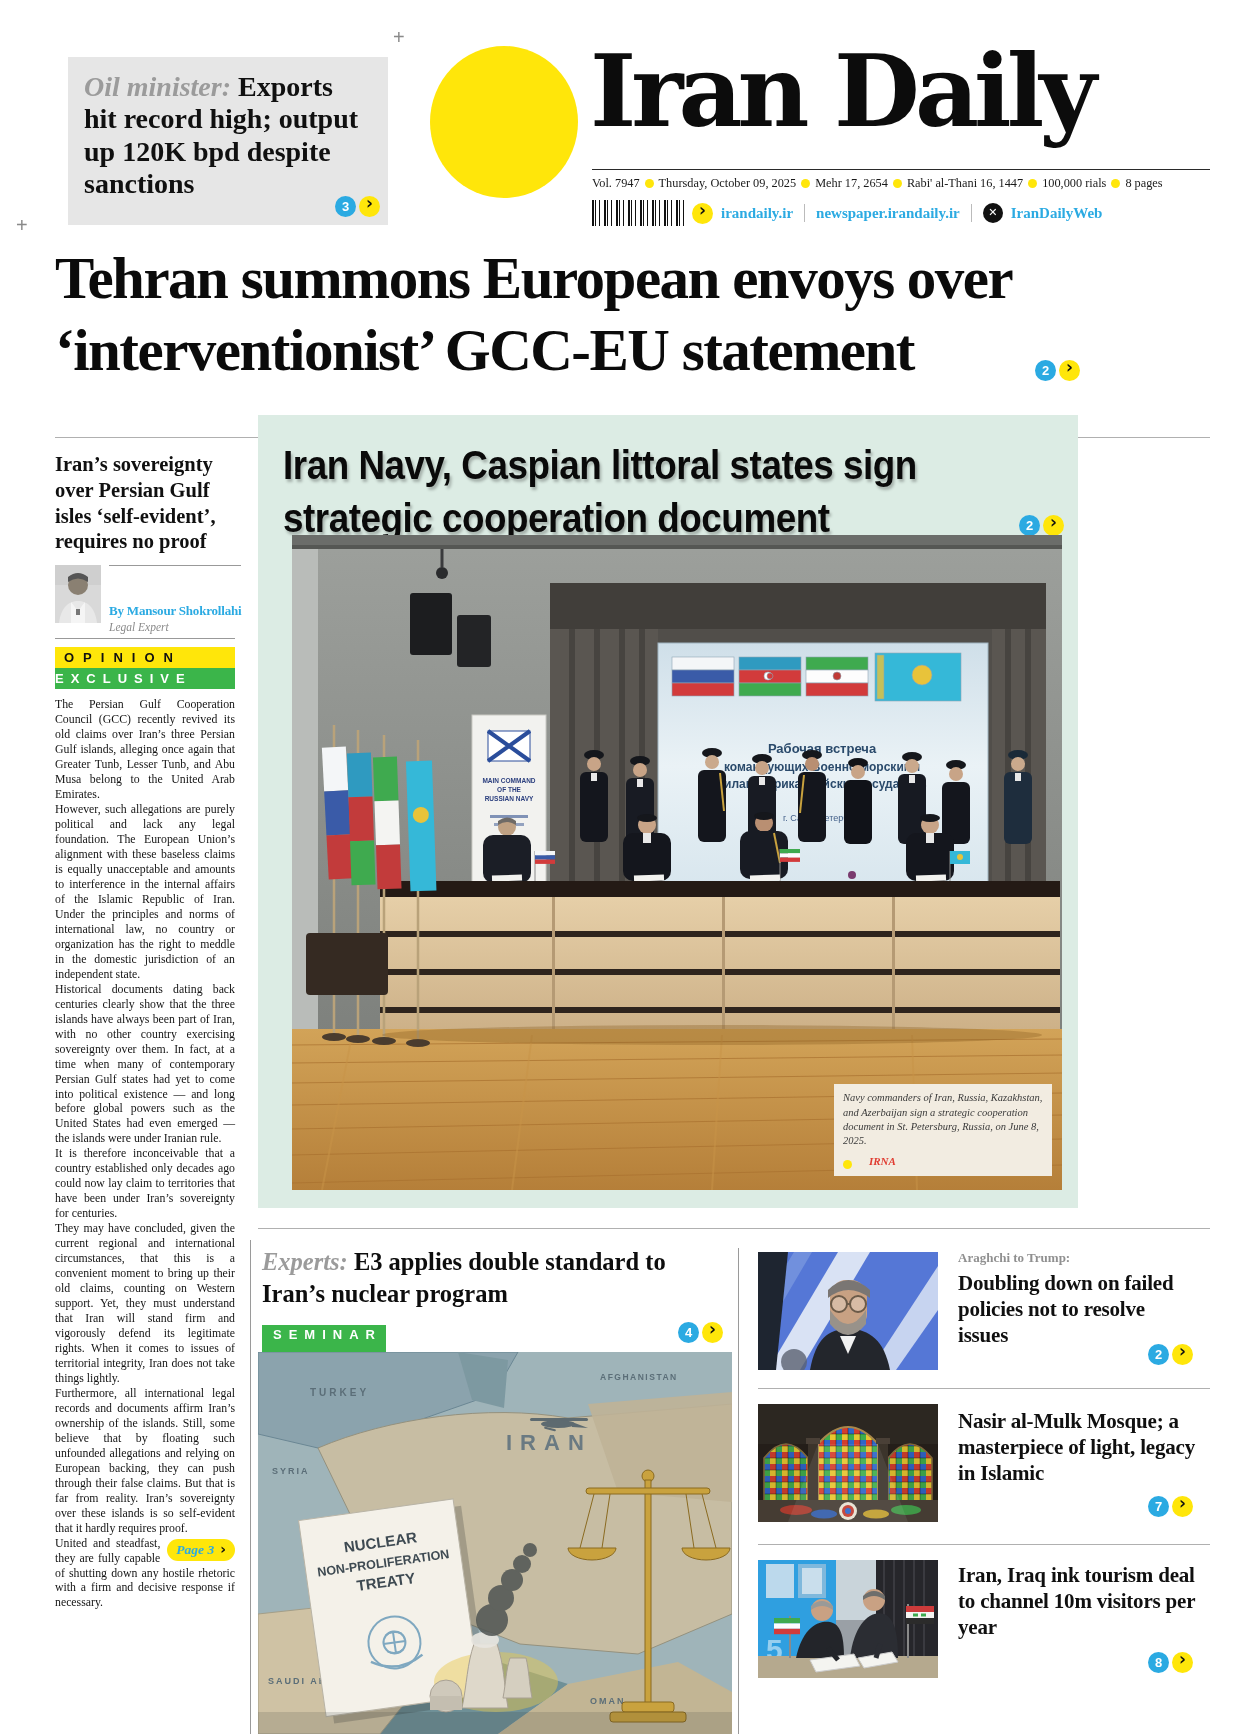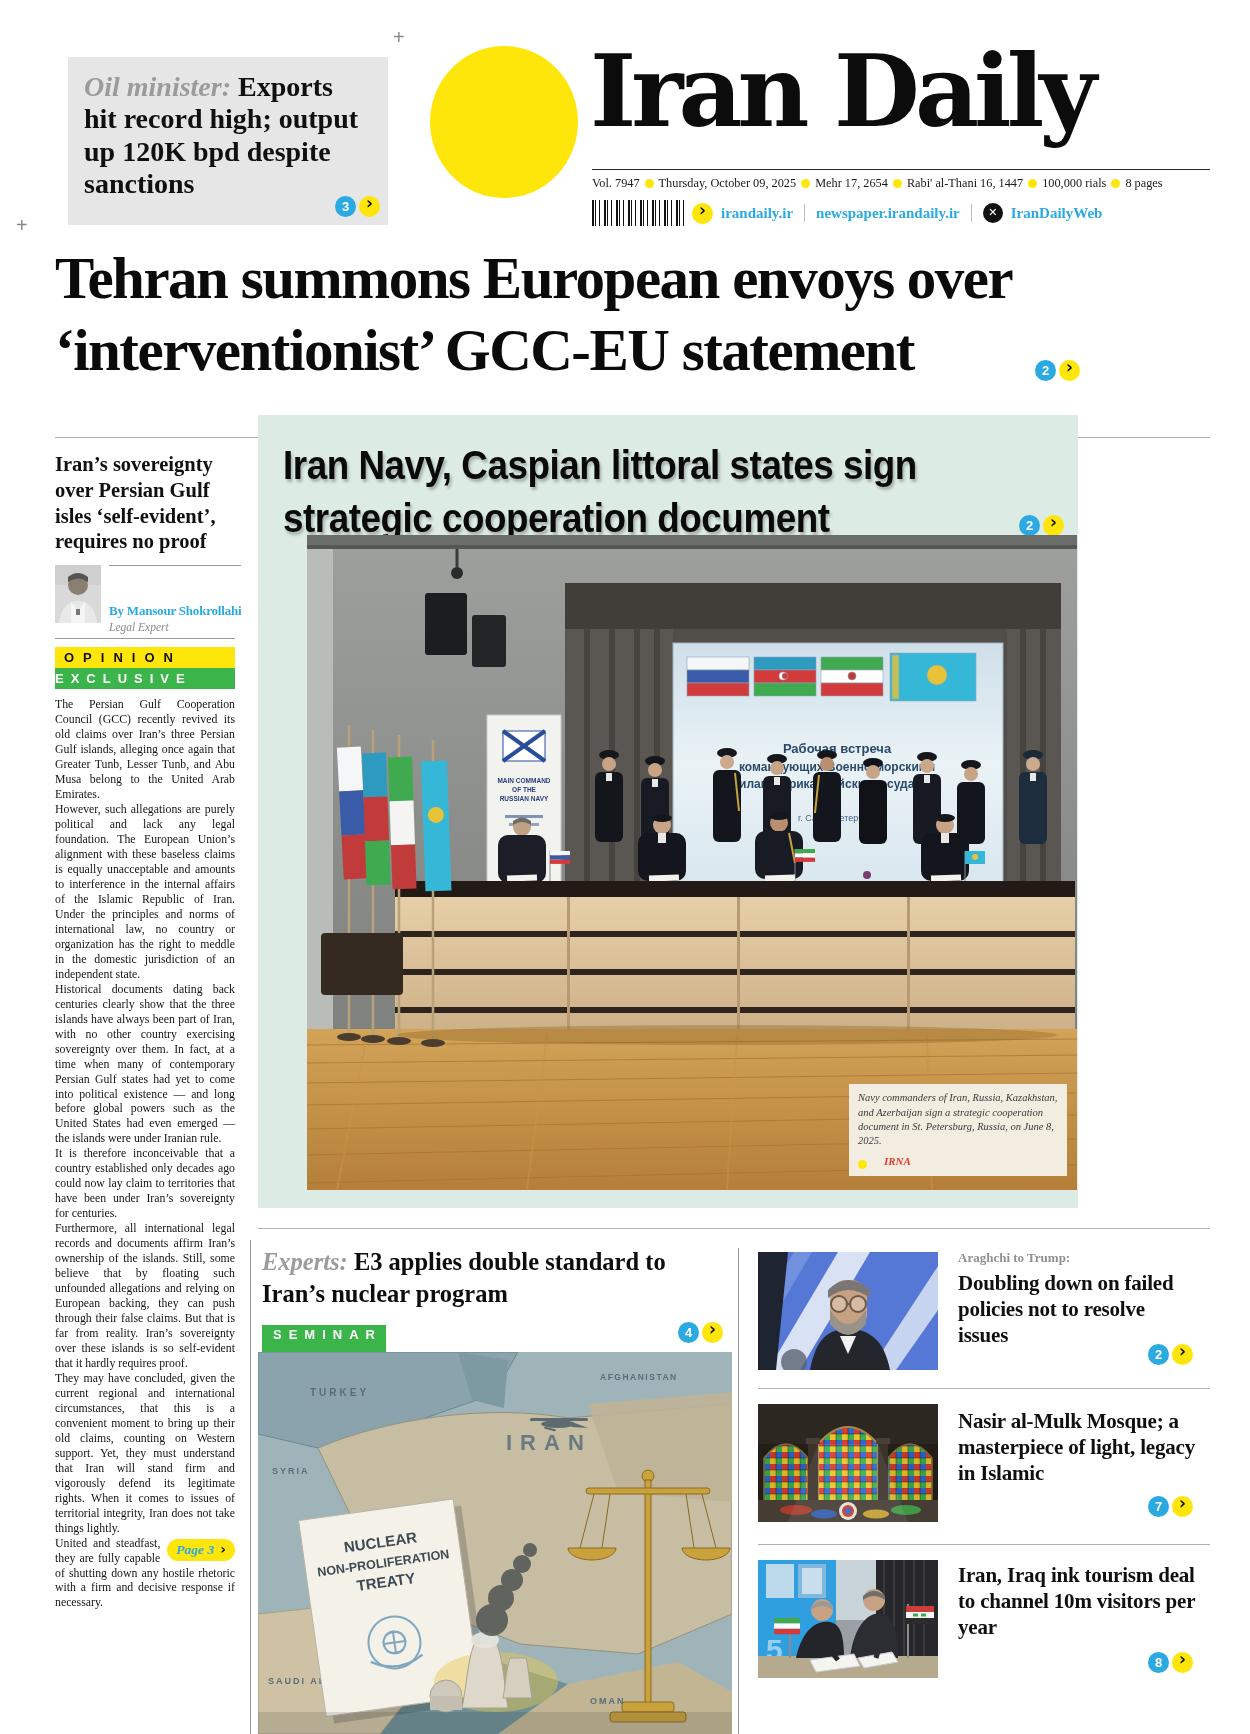--- a/index.html
+++ b/index.html
@@ -70,21 +70,21 @@
   .page-pill i{color:#2baae2;font-weight:700;font-size:13.5px;font-style:italic;}
   .page-pill b::before{content:"›";font:700 14px "DejaVu Sans",sans-serif;color:#111;}
 
   
   .navy{position:absolute;left:258px;top:415px;width:820px;height:793px;background:#dcece4;}
   .navy-head{position:absolute;left:25px;top:24px;width:790px;margin:0;
              font-family:"Liberation Sans",sans-serif;font-weight:800;font-size:40px;line-height:1.32;
              letter-spacing:-.5px;color:#0a0a0a;transform:scaleX(.92);transform-origin:left top;
              text-shadow:2px 3px 3px rgba(0,0,0,.25);}
   .navy-badges{position:absolute;right:14px;top:100px;}
-  .navy-photo{position:absolute;left:33px;top:120px;width:770px;height:655px;overflow:hidden;padding-left:16px;}
+  .navy-photo{position:absolute;left:18px;top:120px;width:770px;height:655px;overflow:hidden;padding-left:16px;}
   .caption{position:absolute;right:10px;bottom:14px;width:218px;background:#f2ece1;
            padding:7px 9px;box-sizing:border-box;font-style:italic;font-size:10.5px;line-height:1.35;color:#3a3a3a;}
   .credit{display:flex;align-items:flex-end;gap:17px;margin-top:6px;}
   .credit em{color:#e03c31;font-weight:700;font-size:11px;}
 
   
   .exp-head{position:absolute;left:262px;top:1246px;width:410px;margin:0;
             font-size:24.5px;line-height:1.3;font-weight:700;color:#0d0d0d;}
   .exp-kicker{color:#9b9b9b;font-style:italic;}
   .tag-sem{position:absolute;left:262px;top:1325px;background:#3bb54a;color:#fff;
@@ -169,22 +169,22 @@
         <span class="role">Legal Expert</span>
       </span>
     </div>
     <span class="tag tag-op">OPINION</span>
     <span class="tag tag-ex">EXCLUSIVE</span>
     <div class="op-body">
       <p>The Persian Gulf Cooperation Council (GCC) recently revived its old claims over Iran’s three Persian Gulf islands, alleging once again that Greater Tunb, Lesser Tunb, and Abu Musa belong to the United Arab Emirates.</p>
       <p>However, such allegations are purely political and lack any legal foundation. The European Union’s alignment with these baseless claims is equally unacceptable and amounts to interference in the internal affairs of the Islamic Republic of Iran. Under the principles and norms of international law, no country or organization has the right to meddle in the domestic jurisdiction of an independent state.</p>
       <p>Historical documents dating back centuries clearly show that the three islands have always been part of Iran, with no other country exercising sovereignty over them. In fact, at a time when many of contemporary Persian Gulf states had yet to come into political existence — and long before global powers such as the United States had even emerged — the islands were under Iranian rule.</p>
       <p>It is therefore inconceivable that a country established only decades ago could now lay claim to territories that have been under Iran’s sovereignty for centuries.</p>
+      <p>They may have concluded, given the current regional and international circumstances, that this is a convenient moment to bring up their old claims, counting on Western support. Yet, they must understand that Iran will stand firm and vigorously defend its legitimate rights. When it comes to issues of territorial integrity, Iran does not take things lightly.</p>
       <p>Furthermore, all international legal records and documents affirm Iran’s ownership of the islands. Still, some believe that by floating such unfounded allegations and relying on European backing, they can push through their false claims. But that is far from reality. Iran’s sovereignty over these islands is so self-evident that it hardly requires proof.</p>
-      <p>They may have concluded, given the current regional and international circumstances, that this is a convenient moment to bring up their old claims, counting on Western support. Yet, they must understand that Iran will stand firm and vigorously defend its legitimate rights. When it comes to issues of territorial integrity, Iran does not take things lightly.</p>
       <p>
         <span class="page-pill">
             <i>Page 3</i>
             <b></b>
           </span>
         <span>United and steadfast, they are fully capable of shutting down any hostile rhetoric with a firm and decisive response if necessary.</span>
       </p>
     </div>
   </aside>
 

